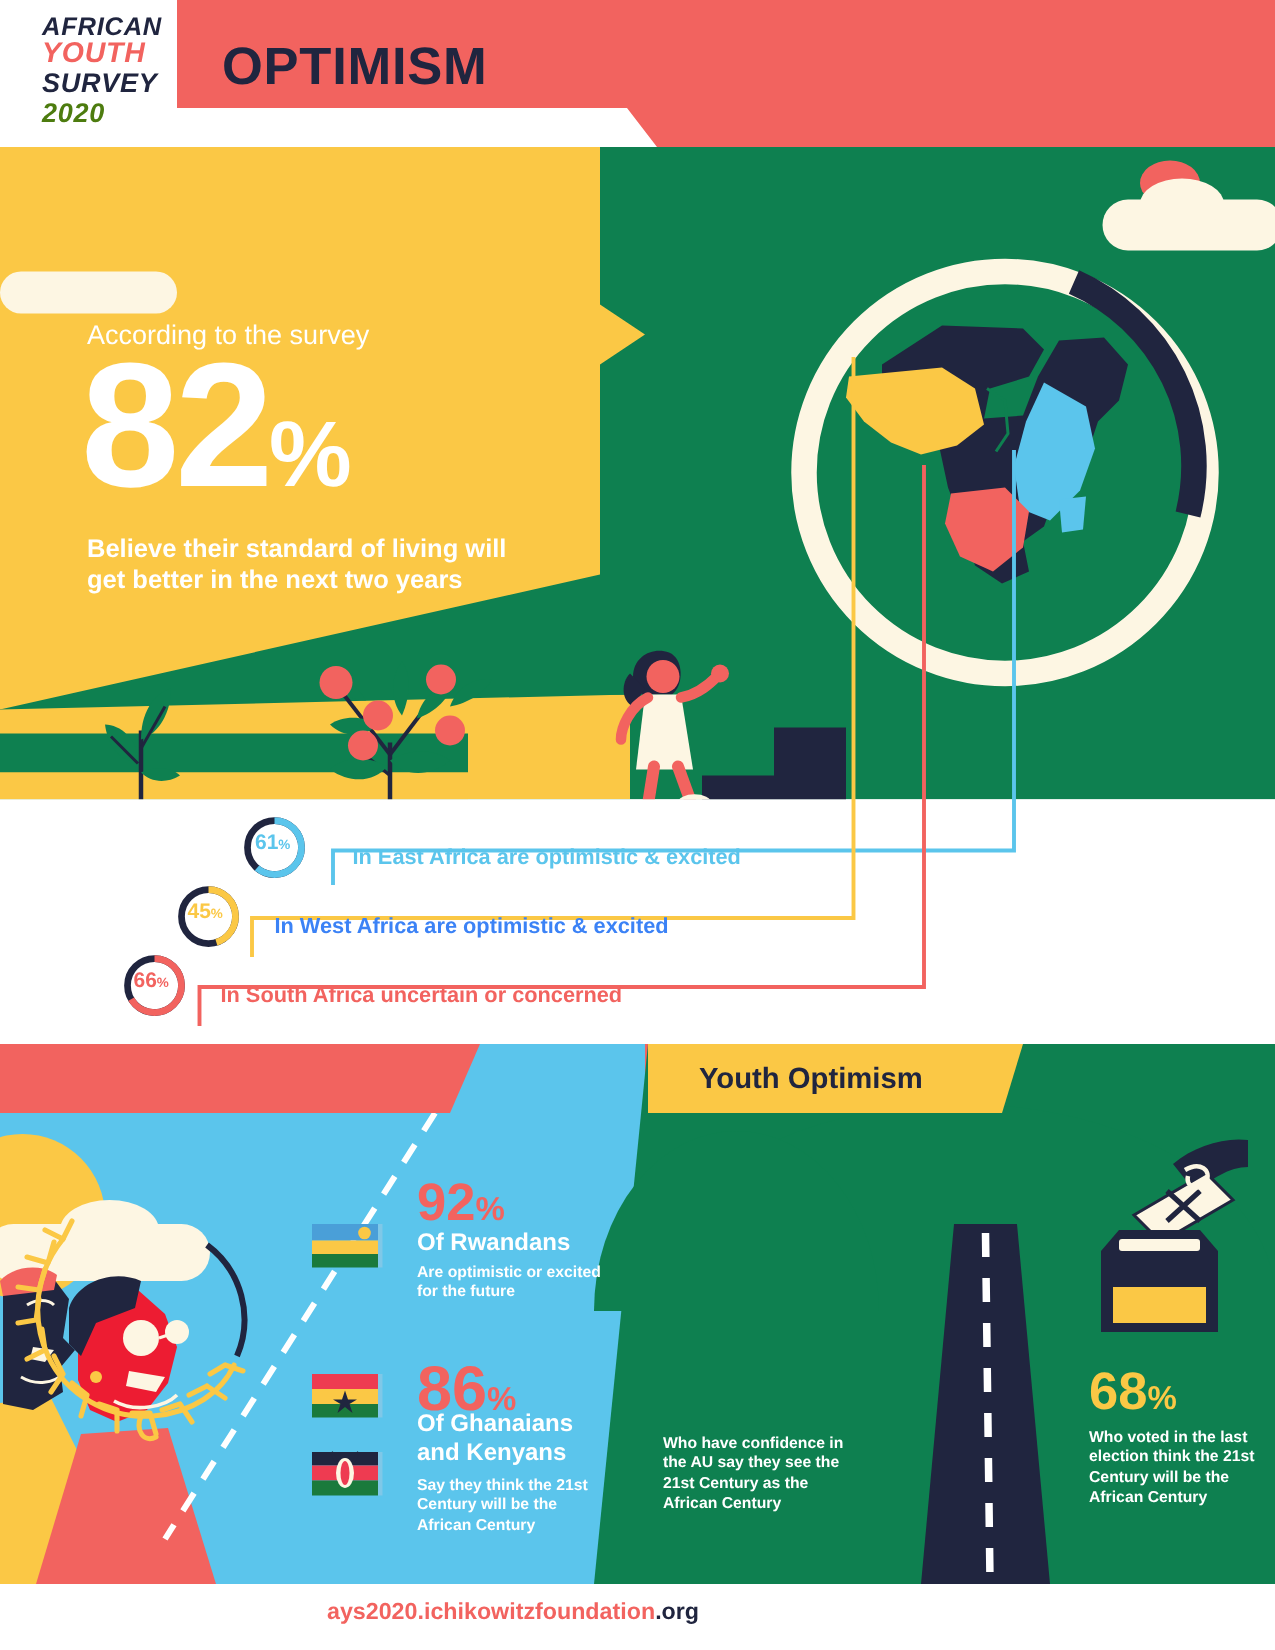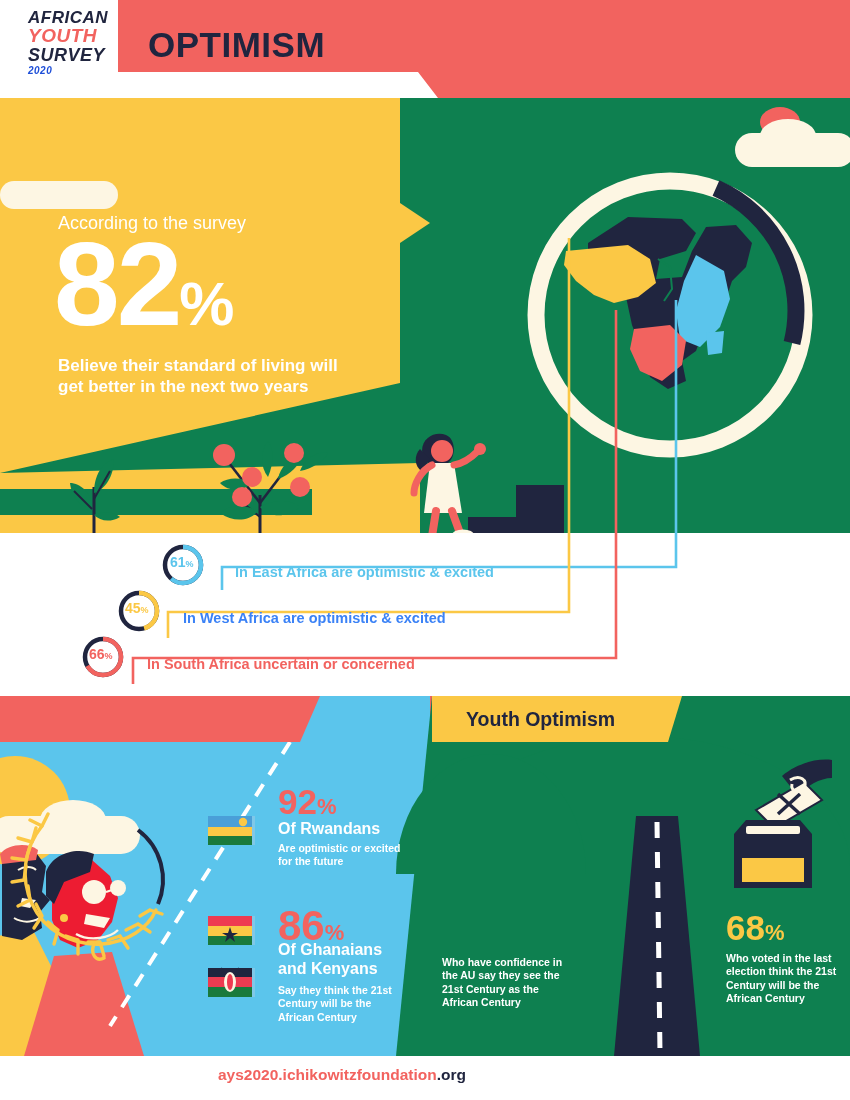--- a/index.html
+++ b/index.html
@@ -19,21 +19,21 @@
     left:118px; top:0; width:732px; height:98px;
     background:#F2635F;
     clip-path: polygon(0 0, 100% 0, 100% 100%, 320px 100%, 300px 72px, 0 72px);
     z-index:1;
   }
   #logo { left:28px; top:9px; width:92px; height:80px; z-index:3; }
   .logo-line { font-weight:bold; letter-spacing:0.5px; line-height:1.02; font-style:italic; }
   .lg1 { font-size:17px; color:#20253F; }
   .lg2 { font-size:19px; color:#F2635F; }
   .lg3 { font-size:18px; color:#20253F; }
-  .lg4 { font-size:10px; color:#1d4ed8; margin-top:2px; }
+  .lg4 { font-size:18px; color:#4d7c0f; margin-top:2px; }
   #page-title {
     left:148px; top:25px; z-index:4;
     font-size:35px; font-weight:bold; color:#20253F; letter-spacing:0.5px;
   }
 
   
   #hero { left:0; top:93px; width:850px; height:440px; overflow:hidden; z-index:10; }
   #hero-green { position:absolute; left:0; top:0; width:850px; height:440px; background:#0E8050; }
   #hero-yellow {
     position:absolute; left:0; top:0; width:430px; height:440px; background:#FBC845;

